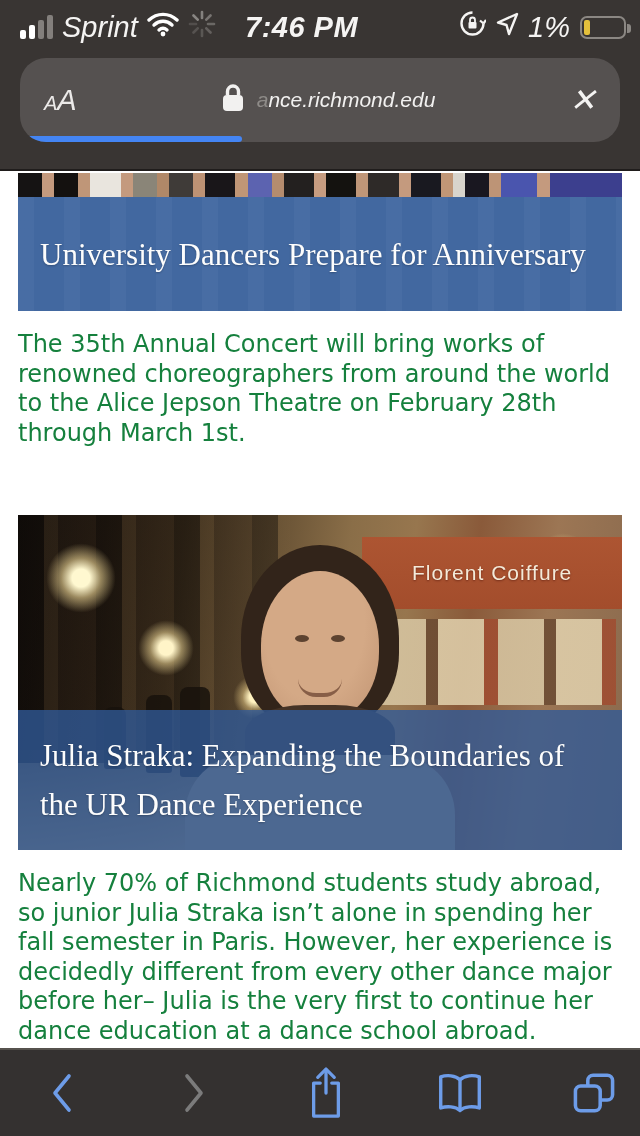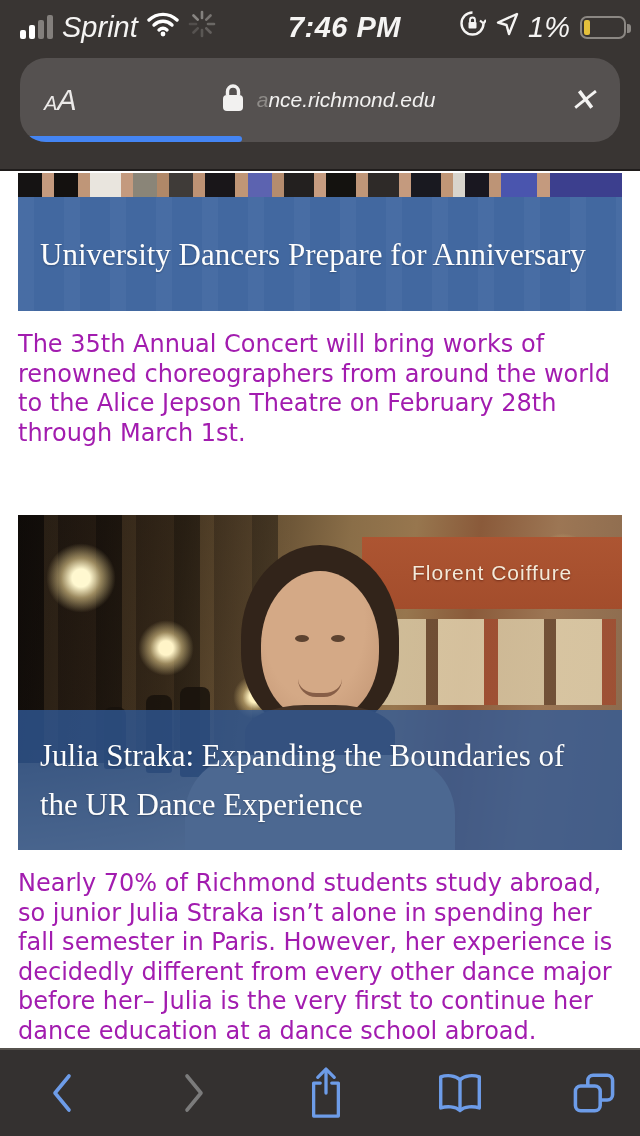--- a/index.html
+++ b/index.html
@@ -19,21 +19,21 @@
     z-index:20;
     font-style:italic;
   }
   .status-bar {
     position:absolute; top:0; left:0; right:0; height:46px;
     display:flex; align-items:center;
     color:#f5f4f3; font-size:29px; font-weight:600;
     padding:8px 14px 0 20px;
   }
   .sb-left { display:flex; align-items:center; gap:9px; width:225px; }
-  .sb-center { flex:1; text-align:right; letter-spacing:0.5px; }
+  .sb-center { flex:1; text-align:left; letter-spacing:0.5px; }
   .sb-right { display:flex; align-items:center; gap:8px; width:225px; justify-content:flex-end; }
 
   .signal-bars { display:flex; align-items:flex-end; gap:3px; height:24px; }
   .signal-bars i { width:6px; border-radius:2px; background:#ffffff; display:block; }
   .signal-bars i:nth-child(1){ height:9px; }
   .signal-bars i:nth-child(2){ height:14px; }
   .signal-bars i:nth-child(3){ height:19px; background:#837f7c; }
   .signal-bars i:nth-child(4){ height:24px; background:#837f7c; }
   .carrier { font-weight:400; font-size:29px; }
 
@@ -106,21 +106,21 @@
     font-weight:400;
     color:#fdfdfd;
     font-size:31px; line-height:49px;
     text-shadow:0 1px 2px rgba(0,0,0,0.25);
   }
 
   .body-text {
     margin:19px 18px 0 18px;
     font-family:"DejaVu Sans", sans-serif;
     font-size:24px; line-height:29.5px;
-    color:#a21caf;
+    color:#15803d;
   }
 
   
   .photo2 { height:335px; margin-top:67px; background:#201710; }
   .p2-base {
     position:absolute; inset:0;
     background:linear-gradient(97deg,
       #120d0a 0%, #241a11 14%, #3a2c1b 26%, #675134 40%,
       #8a6e48 52%, #97764e 62%, #8a5a3a 72%, #9c7654 84%, #8a6a4e 100%);
   }

